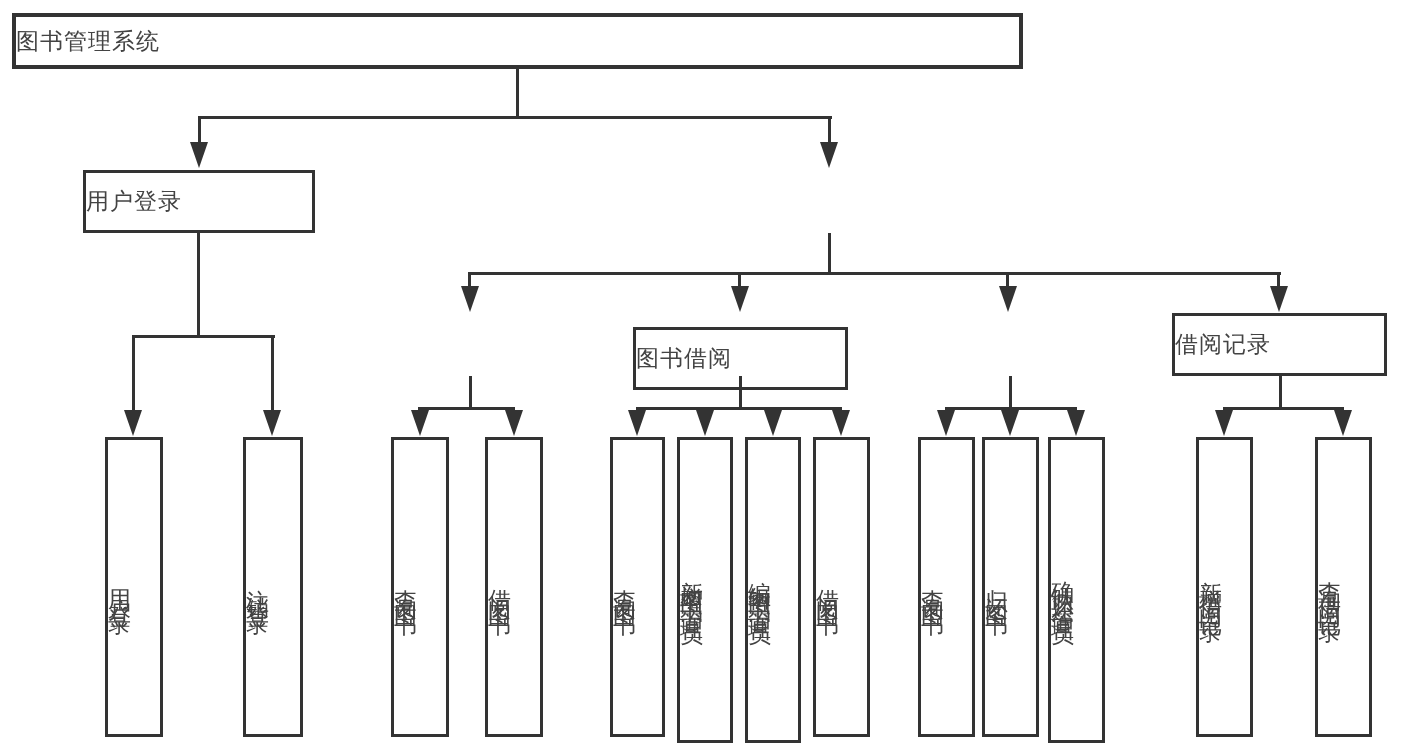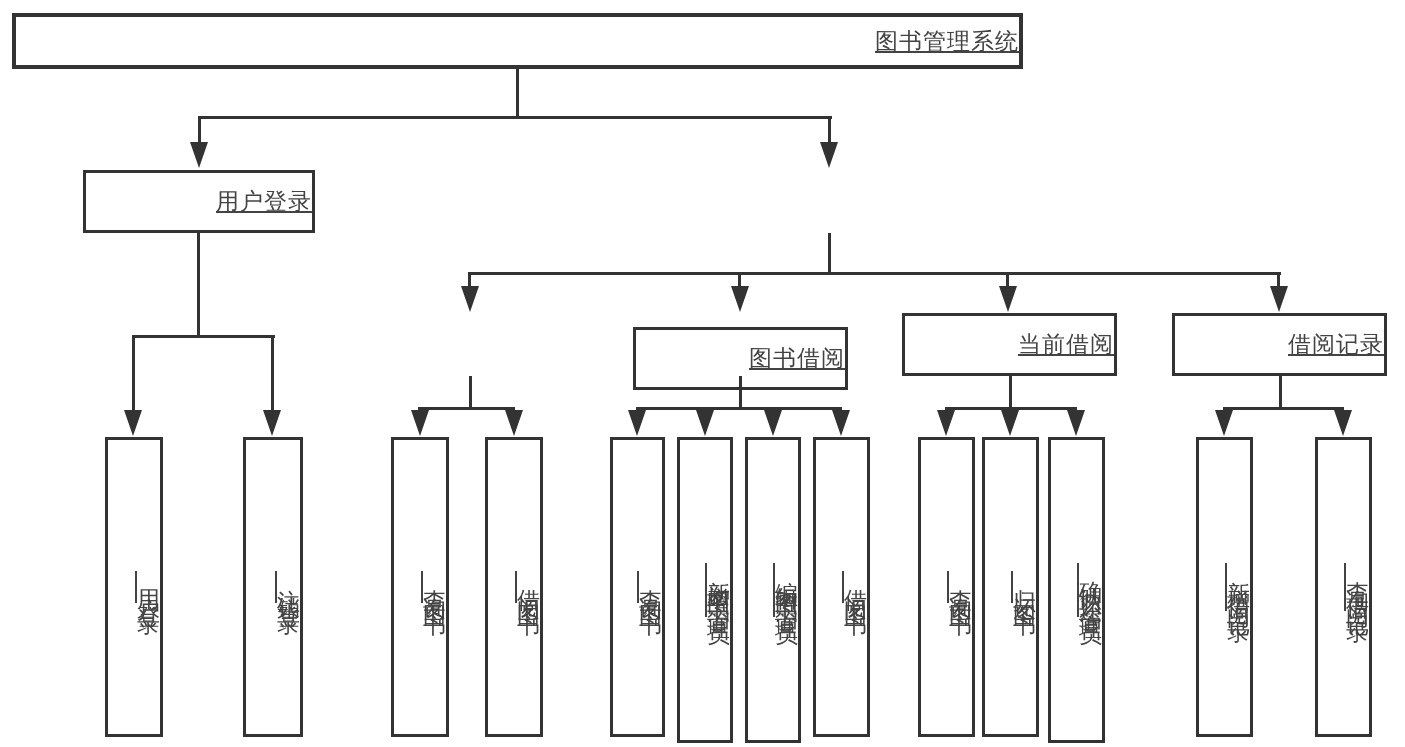--- a/index.html
+++ b/index.html
@@ -2,23 +2,22 @@
 <html><head>
 <meta charset="utf-8">
 <style>
   html,body{margin:0;padding:0;background:#ffffff;}
   .stage{
     position:relative;width:1405px;height:747px;background:#ffffff;overflow:hidden;
     font-family:"Liberation Sans", sans-serif;color:#444;
   }
   .box{
     position:absolute;box-sizing:border-box;background:#ffffff;
-    border:3px solid #333;display:flex;align-items:center;justify-content:flex-end;
+    border:3px solid #333;display:flex;align-items:center;justify-content:flex-start;
     color:#434343;
-    text-decoration:underline;
   }
   .box.root{border-width:4px;}
   .hlabel{font-size:23px;letter-spacing:1px;white-space:nowrap;}
   .vert{
     writing-mode:vertical-rl;text-orientation:mixed;
     font-size:23px;letter-spacing:8px;line-height:1;white-space:nowrap;
   }
   .vert.tight{letter-spacing:6px;}
   .vl{position:absolute;width:3px;background:#333;}
   .hl{position:absolute;height:3px;background:#333;}
@@ -66,23 +65,20 @@
   <div class="vl" style="left:738px;top:272px;height:18px"></div>
   <div class="vl" style="left:1006px;top:272px;height:18px"></div>
   <div class="vl" style="left:1277px;top:272px;height:18px"></div>
   <div class="arrow" style="left:461px;top:286px"></div>
   <div class="arrow" style="left:731px;top:286px"></div>
   <div class="arrow" style="left:999px;top:286px"></div>
   <div class="arrow" style="left:1270px;top:286px"></div>
 
   <div class="box" style="left:633px;top:327px;width:215px;height:63px">
     <span class="hlabel">图书借阅</span>
-  </div>
-  <div class="box" style="left:902px;top:313px;width:215px;height:63px">
-    <span class="hlabel">当前借阅</span>
   </div>
   <div class="box" style="left:1172px;top:313px;width:215px;height:63px">
     <span class="hlabel">借阅记录</span>
   </div>
 
   <div class="vl" style="left:469px;top:376px;height:33px"></div>
   <div class="hl" style="left:418px;top:407px;width:97px"></div>
   <div class="arrow" style="left:411px;top:410px"></div>
   <div class="arrow" style="left:505px;top:410px"></div>
 

